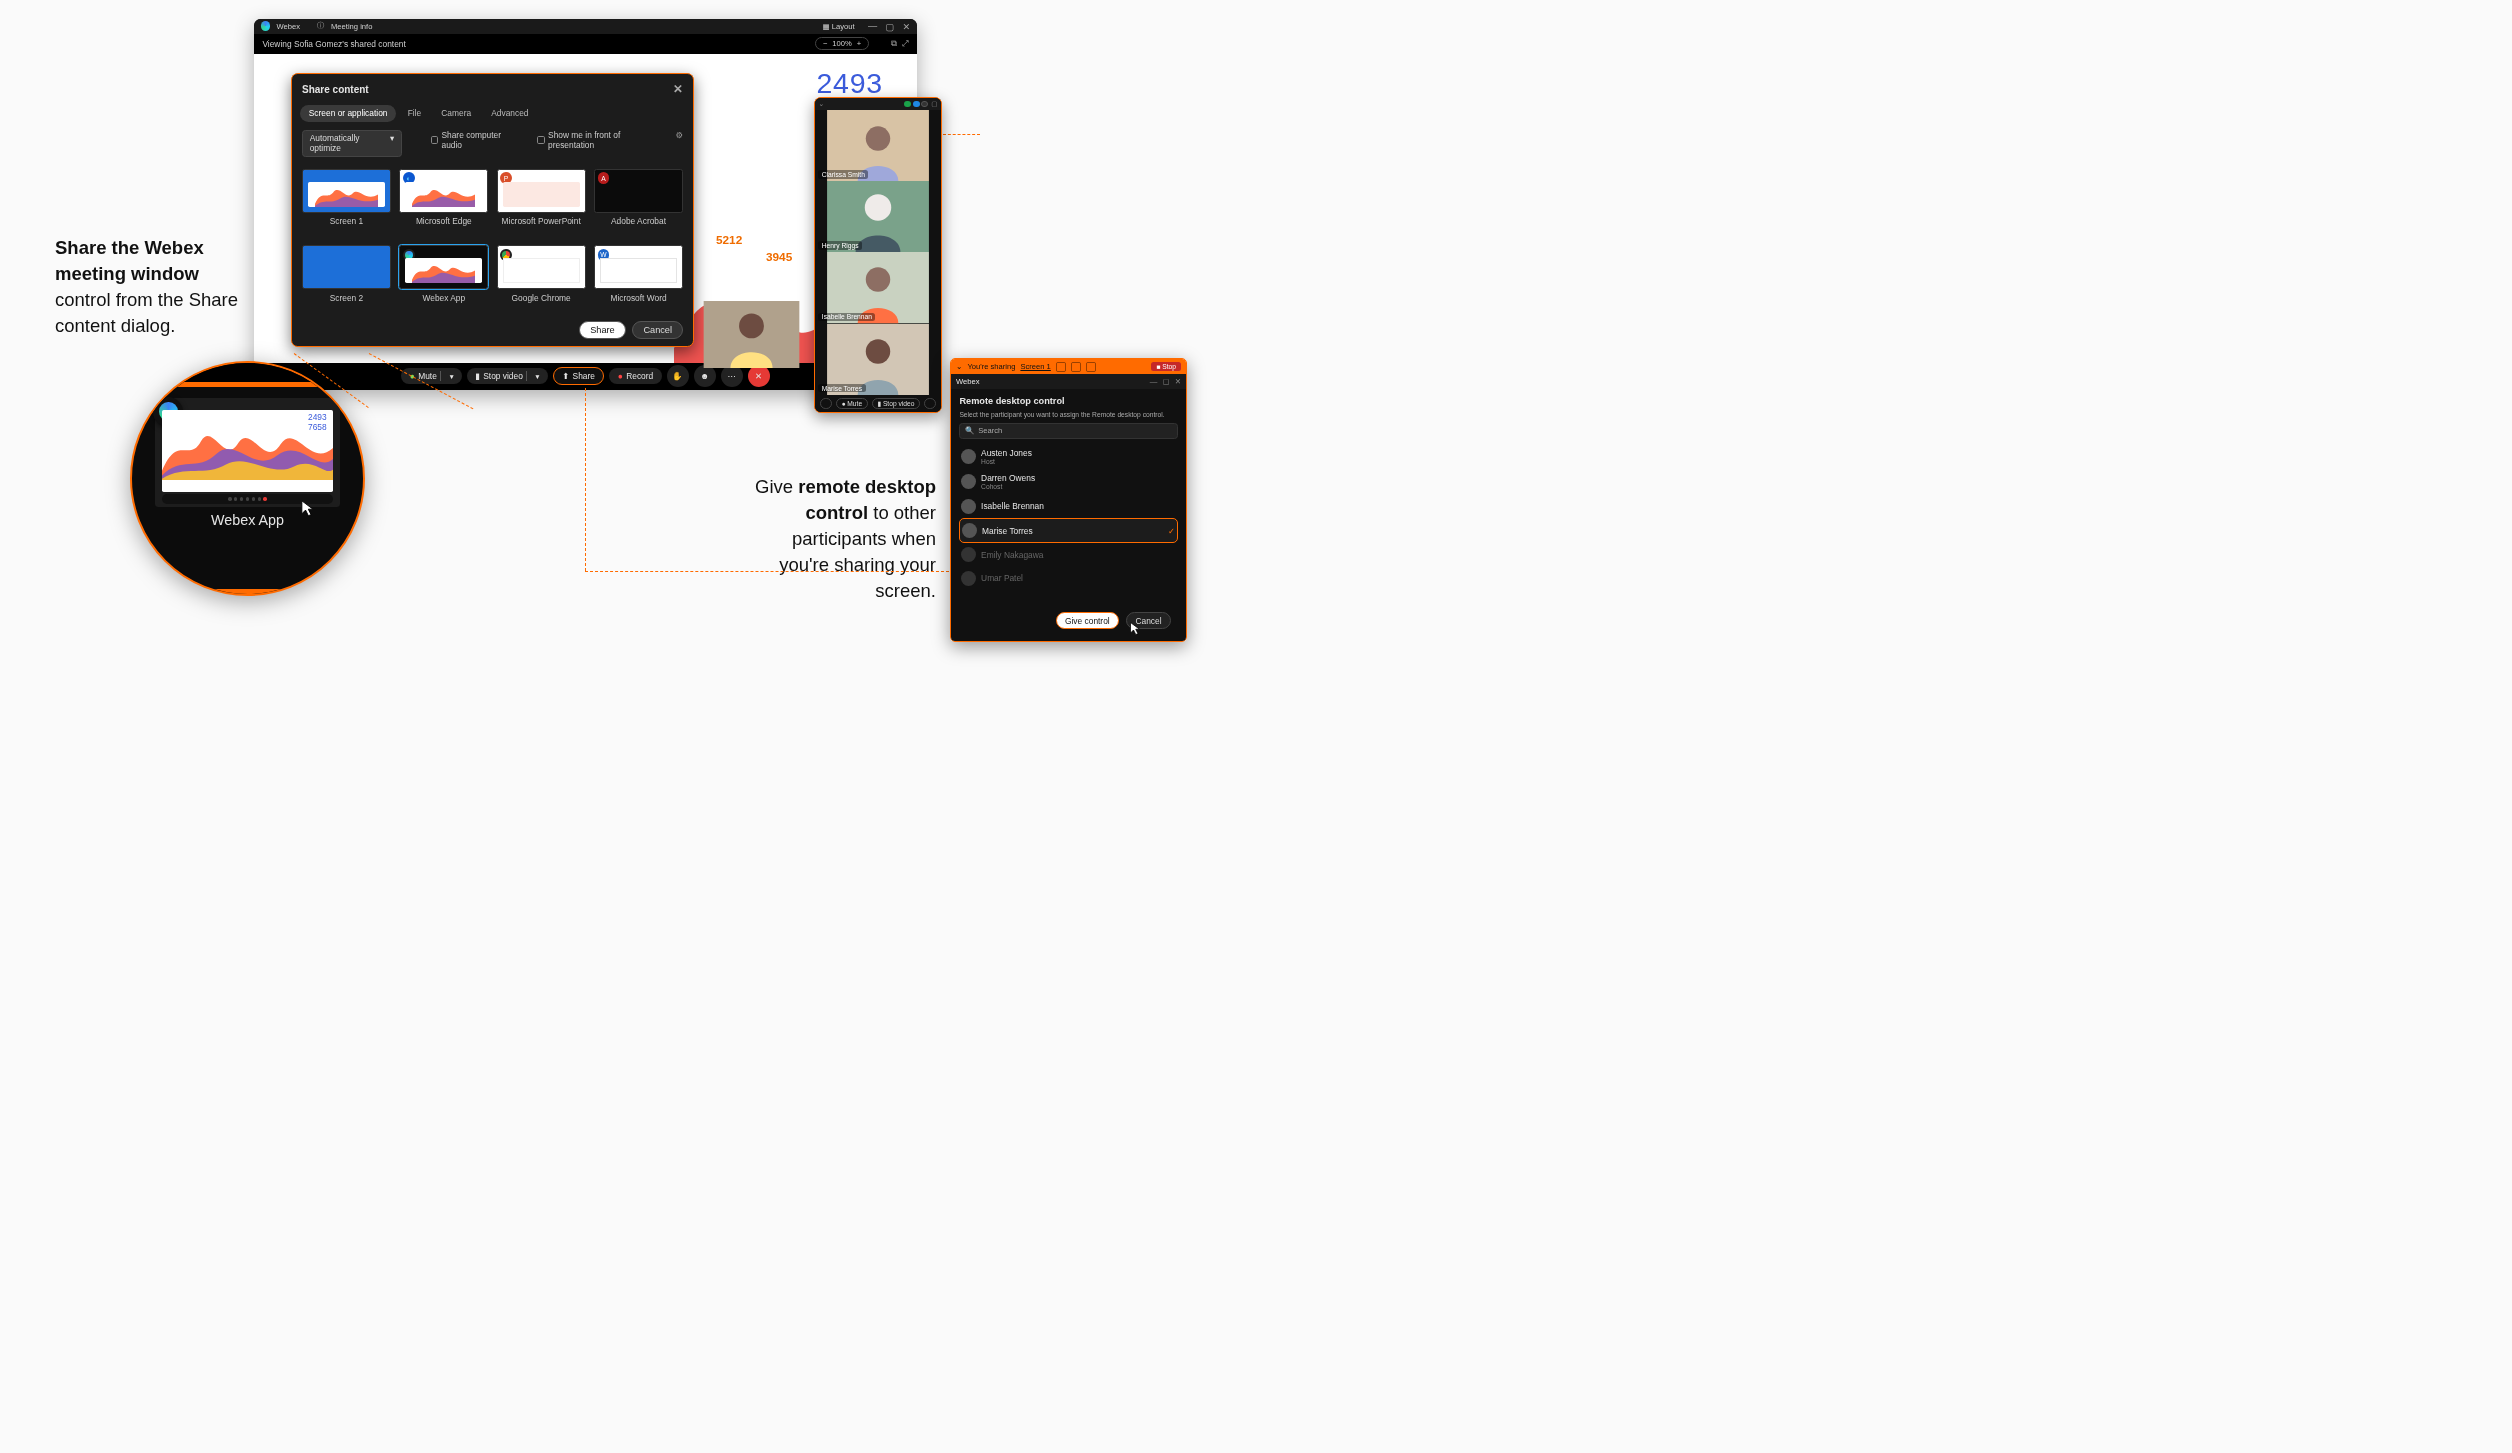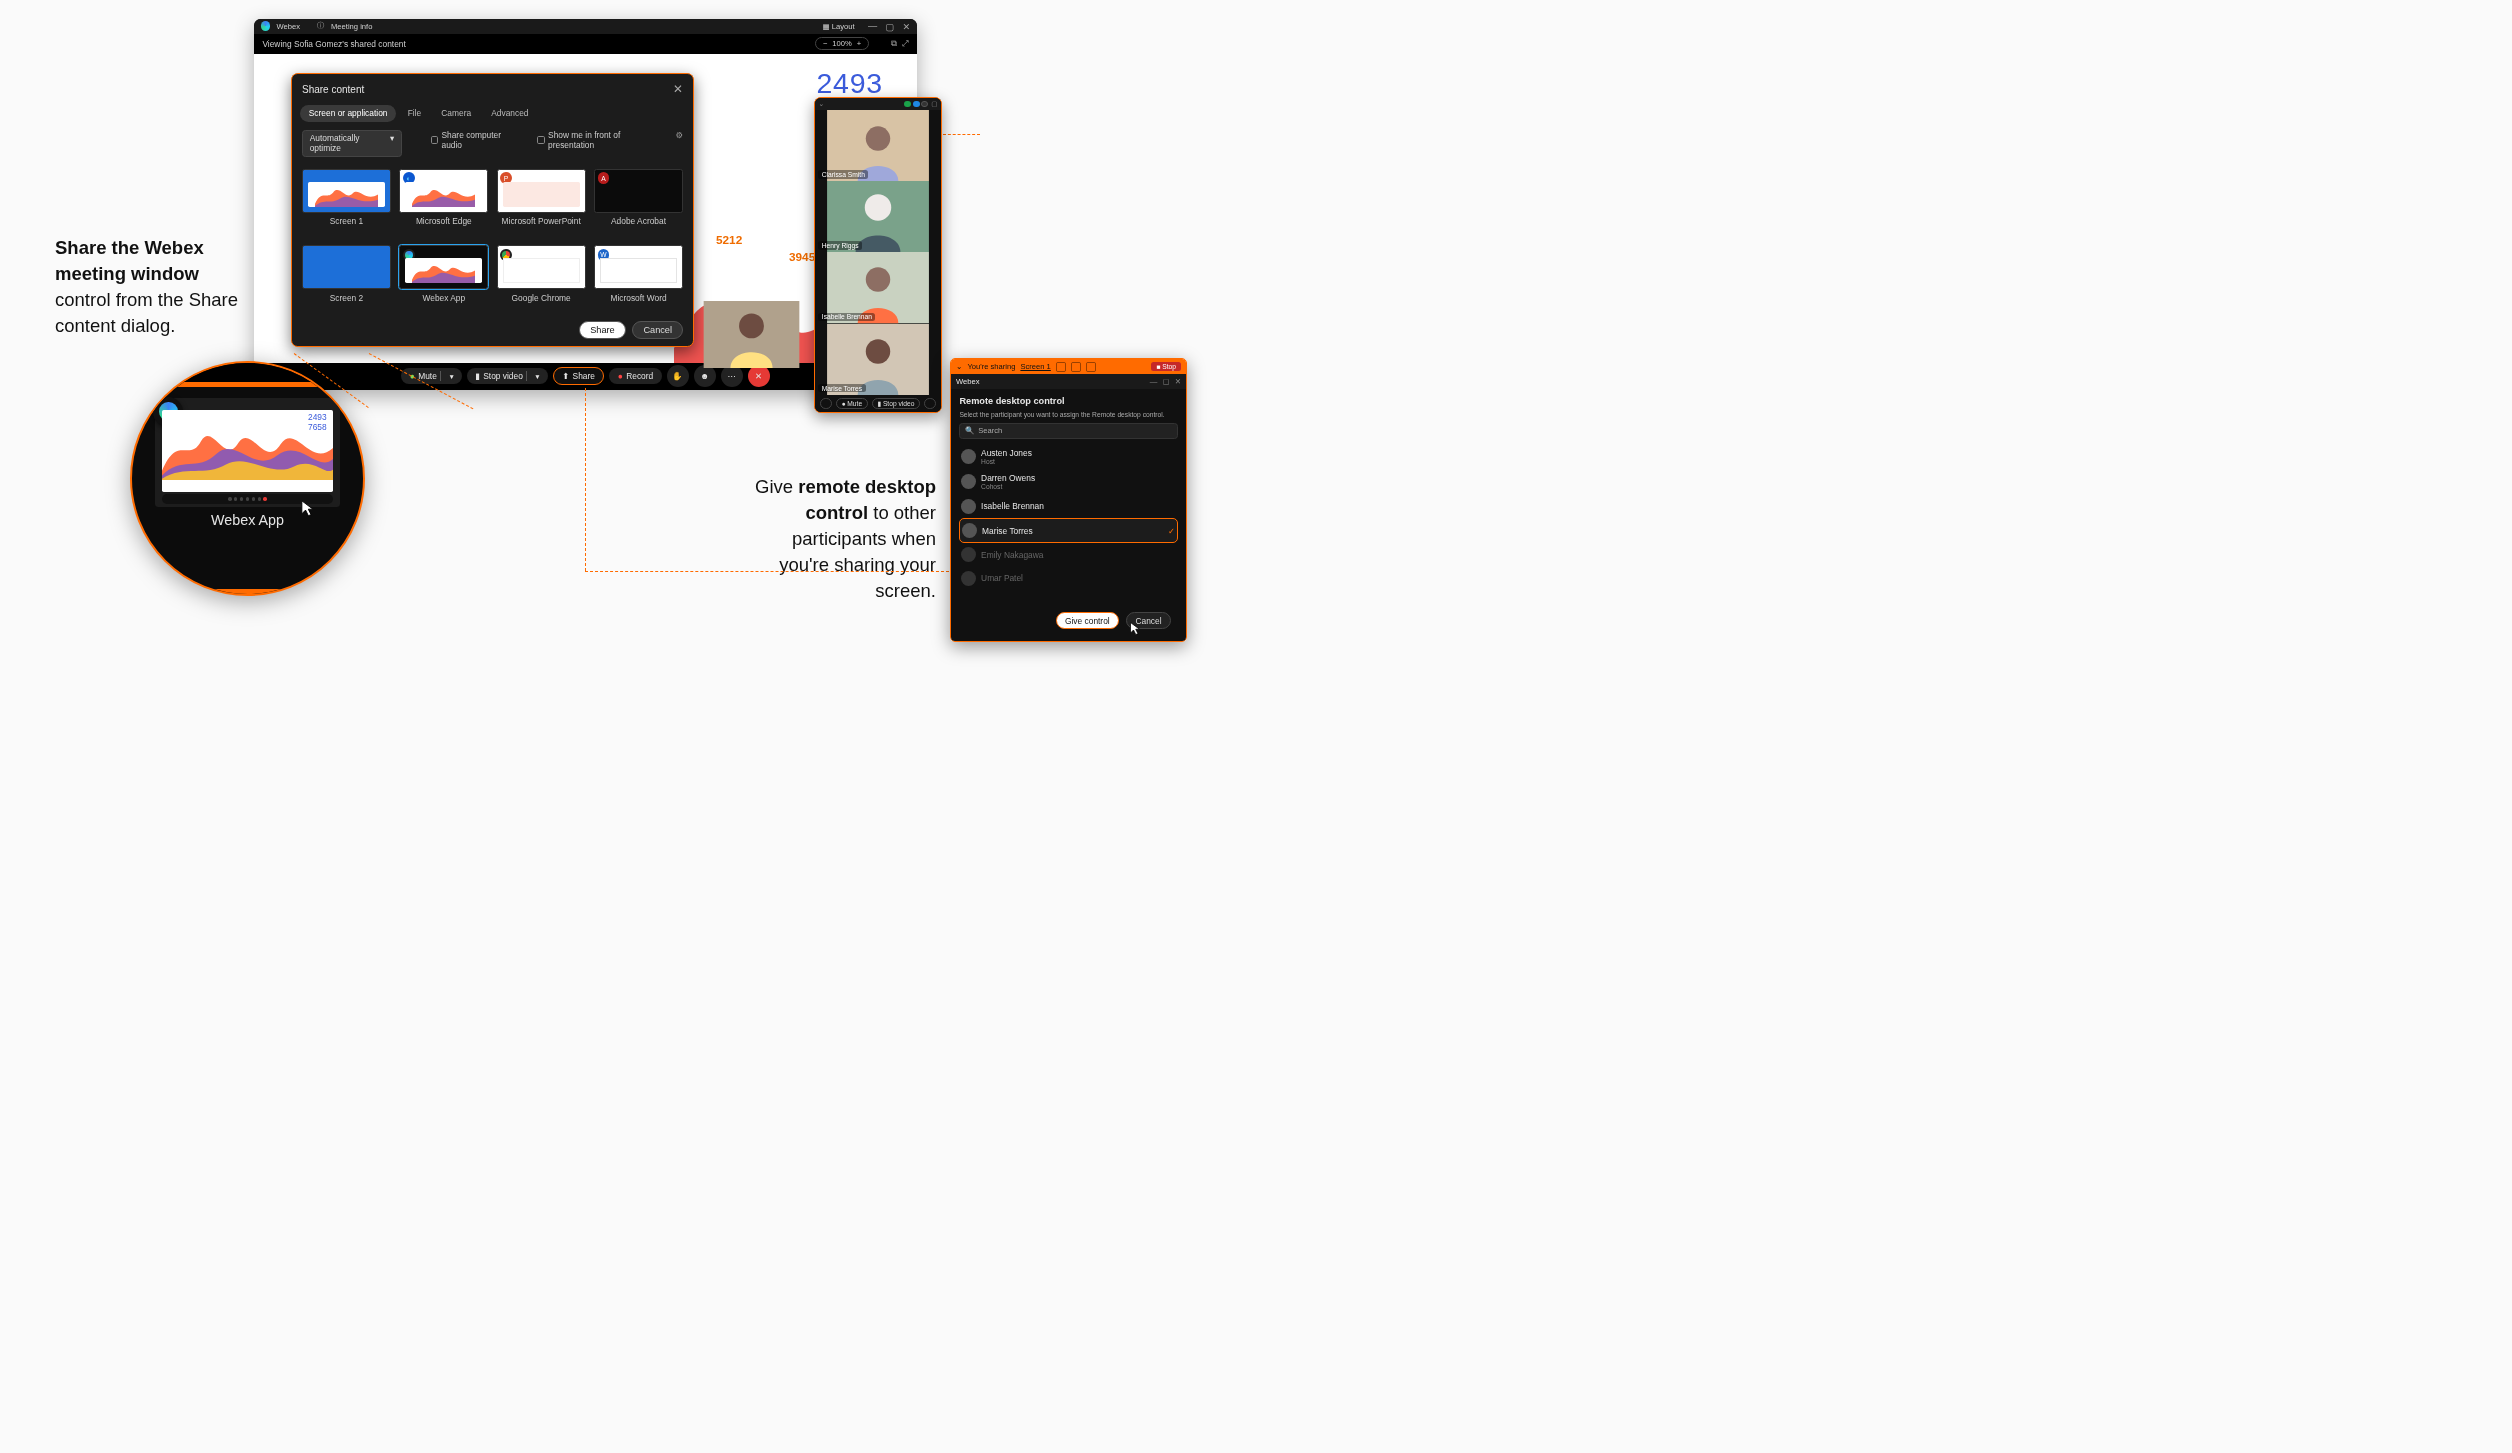--- a/index.html
+++ b/index.html
@@ -54,21 +54,21 @@
   .mc-btn.end { background:#e53935; }
   .split { border-left:0.8px solid #555; padding-left:5px; }
 
   
   .share-dialog {
     position:absolute; left:291px; top:73px; width:403px; height:274px;
     background:#1c1c1c; border:1.7px solid #ff6b00; border-radius:6.7px;
     color:#e5e5e5; box-shadow: 0 5px 15px rgba(0,0,0,.5);
     display:flex; flex-direction:column; overflow:hidden;
   }
-  .sd-head { padding:8.4px 10px; display:flex; align-items:center; font-size:10px; font-weight:400;}
+  .sd-head { padding:8.4px 10px; display:flex; align-items:center; font-size:10px; font-weight:700;}
   .sd-close { margin-left:auto; color:#aaa; font-size:11.8px; cursor:pointer; }
   .sd-tabs { display:flex; gap:3.4px; padding: 0 8.4px; font-size:8.4px; }
   .sd-tab { padding:3.4px 8.4px; border-radius:10px; color:#bbb; }
   .sd-tab.active { background:#3a3a3a; color:#fff; }
   .sd-optrow { display:flex; align-items:flex-start; gap:29px; padding:8.4px 10px; font-size:8.4px; }
   .sd-select { background:#333; color:#ddd; border:0.8px solid #444; border-radius:3.4px; padding:2.5px 6.7px; font-size:8.4px; width:118px; display:flex; justify-content:space-between; }
   .sd-check { display:flex; align-items:center; gap:3.4px; color:#ccc; }
   .sd-check .box { width:8.4px; height:8.4px; border:0.8px solid #888; border-radius:1.7px; display:inline-block; }
   .sd-grid { flex:1; padding:3.4px 10px 0; display:grid; grid-template-columns: repeat(4, 1fr); gap:8.4px; overflow-y:auto; }
   .sd-item { font-size:8.4px; text-align:center; color:#ccc; }
@@ -201,21 +201,21 @@
     <span style="width:22px"></span>
     <span style="color:#aaa;font-size:8.4px;">⧉</span>
     <span style="color:#aaa;font-size:8.4px;margin-left:5px;">⤢</span>
   </div>
 
   <div class="content-area">
     <div class="chart-bg">
       <div class="bignum" style="right:34px; top:13.4px;">2493</div>
       <div class="bignum" style="right:55px; top:47px;">76</div>
       <div class="dlabel" style="left:462px; bottom:118px;">5212</div>
-      <div class="dlabel" style="left:535px; bottom:101px;">3945</div>
+      <div class="dlabel" style="left:512px; bottom:101px;">3945</div>
       <div class="wave-shape">
         <svg viewBox="0 0 300 120" preserveAspectRatio="none">
           <path d="M0,100 C30,40 50,30 70,80 C90,120 110,20 140,70 C170,110 200,30 240,80 C270,110 290,60 300,90 L300,120 L0,120 Z" fill="#ef5350"></path>
           <circle cx="68" cy="60" r="4" fill="#fff" stroke="#3b5bdb" stroke-width="2"></circle>
           <circle cx="138" cy="68" r="4" fill="#fff" stroke="#3b5bdb" stroke-width="2"></circle>
         </svg>
       </div>
     </div>
   </div>
 

